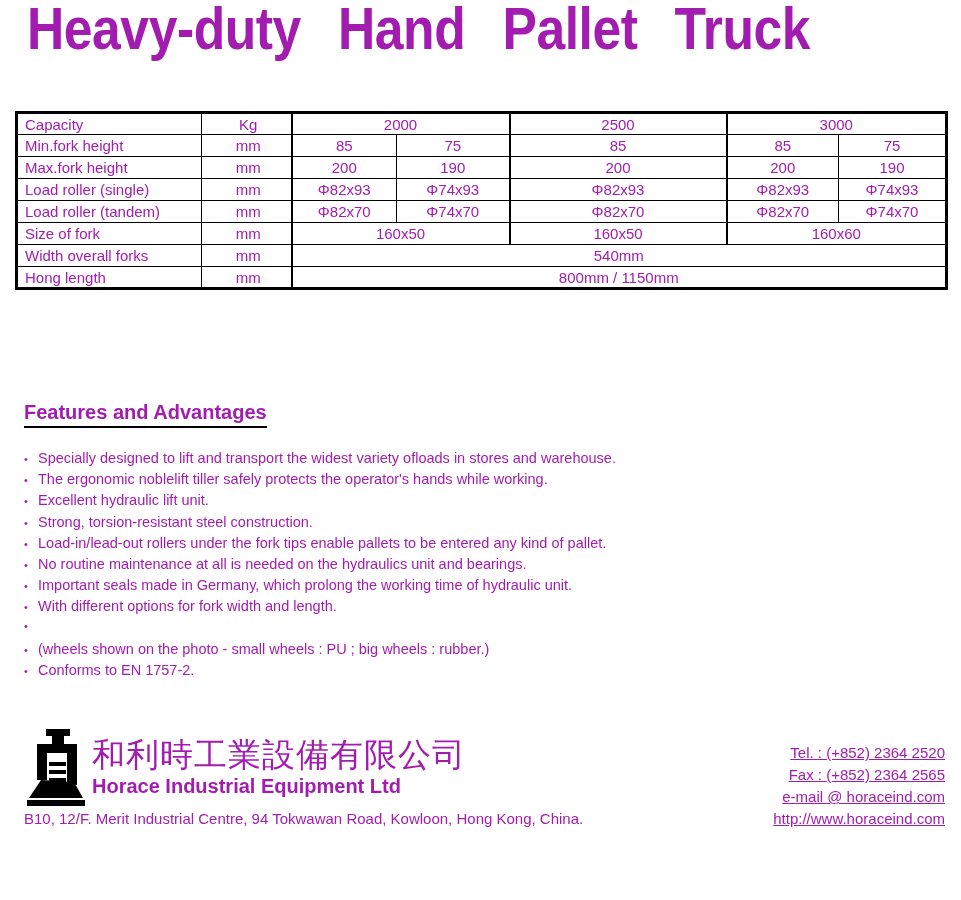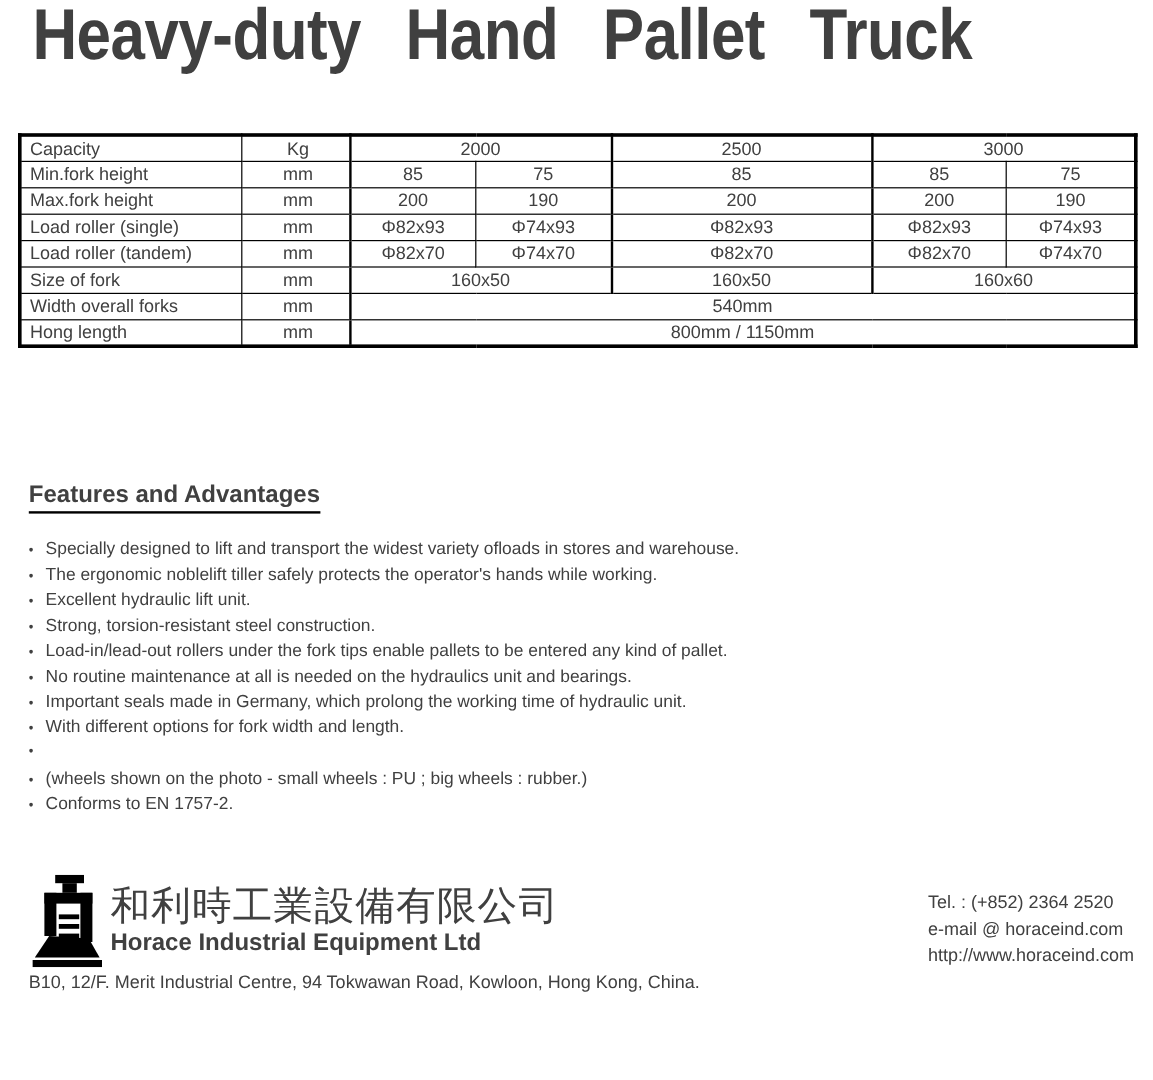--- a/index.html
+++ b/index.html
@@ -1,19 +1,19 @@
 <!DOCTYPE html>
 <html><head>
 <meta charset="utf-8">
 <style>
   * { margin:0; padding:0; box-sizing:border-box; }
   html,body { background:#ffffff; }
   .page {
     position:relative; width:961px; height:900px; background:#ffffff;
-    color:#404040; font-family:"Liberation Sans", sans-serif; overflow:hidden;
+    color:#a21caf; font-family:"Liberation Sans", sans-serif; overflow:hidden;
   }
 
   
   .title {
     position:absolute; left:27px; top:-6px;
     font-size:60px; font-weight:bold; white-space:nowrap;
     word-spacing:0.45em; letter-spacing:-0.5px;
     transform:scaleX(0.86); transform-origin:0 0;
   }
 
@@ -47,22 +47,22 @@
   .company-cn {
     position:absolute; left:92px; top:733px; font-size:33px;
     letter-spacing:1px; white-space:nowrap;
   }
   .company-en {
     position:absolute; left:92px; top:775px; font-size:20px; font-weight:bold;
     white-space:nowrap;
   }
   .address { position:absolute; left:24px; top:810px; font-size:15px; white-space:nowrap; }
   .contact {
-    position:absolute; right:16px; top:742px; text-align:left;
-    font-size:15px; line-height:22px; white-space:nowrap;
+    position:absolute; right:16px; top:742px; text-align:right;
+    font-size:15px; line-height:22px; white-space:nowrap;text-decoration:underline;
   }
 </style>
 </head>
 <body>
 
 <div class="page">
 
   <div class="title">Heavy-duty  Hand  Pallet  Truck</div>
 
   <table class="spec">
@@ -200,17 +200,18 @@
       <polygon points="14,51 47,53 56,69 2,69"></polygon>
       <rect x="0" y="71" width="58" height="6"></rect>
     </g>
   </svg>
   <div class="company-cn">和利時工業設備有限公司</div>
   <div class="company-en">Horace Industrial Equipment Ltd</div>
   <div class="address">B10, 12/F. Merit Industrial Centre, 94 Tokwawan Road, Kowloon, Hong Kong, China.</div>
 
   <div class="contact">
     <div>Tel. :  (+852) 2364 2520</div>
+    <div>Fax :  (+852) 2364 2565</div>
     <div>e-mail @ horaceind.com</div>
     <div>http://www.horaceind.com</div>
   </div>
 
 </div>
 
 </body></html>

